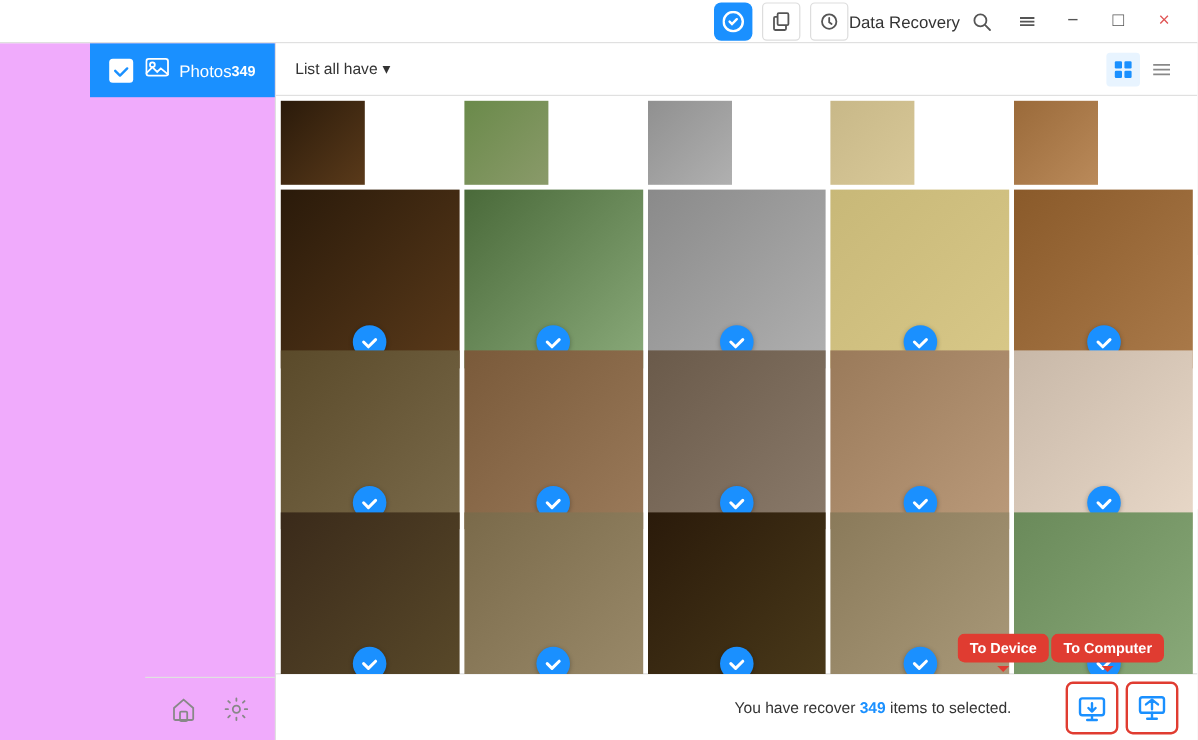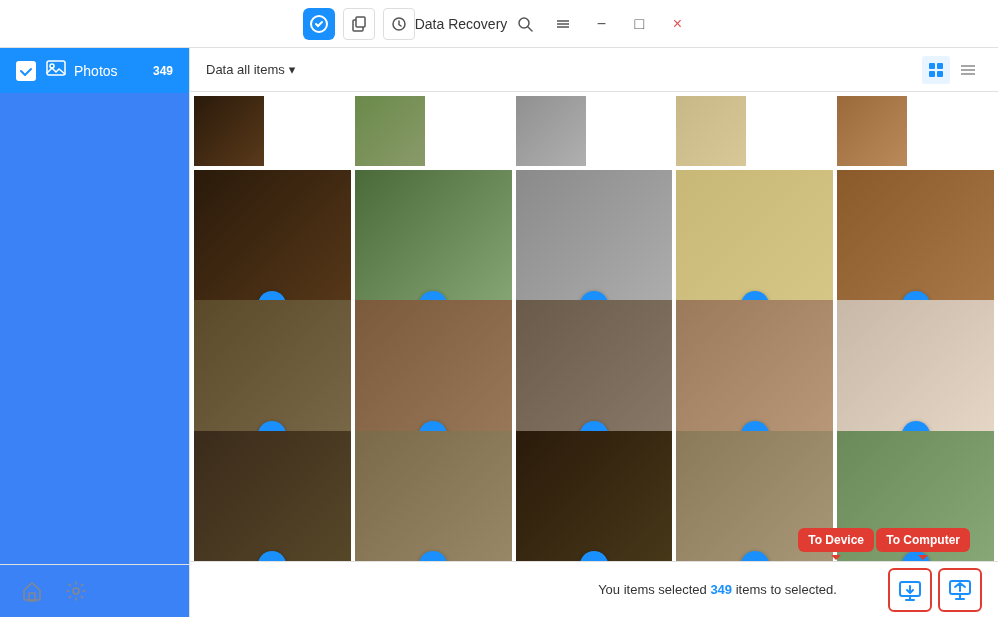--- a/index.html
+++ b/index.html
@@ -1,50 +1,51 @@
 <!DOCTYPE html>
 <html><head>
   <meta charset="utf-8">
   <style>
     * { box-sizing: border-box; margin: 0; padding: 0; }
     body { width: 998px; height: 617px; font-family: 'Segoe UI', Arial, sans-serif; background: #f0f0f0; overflow: hidden; display: flex; flex-direction: column; }
 
     
     .title-bar {
-      height: 48px;
+      height: 36px;
       background: #fff;
       display: flex;
       align-items: center;
-      justify-content: center;
+      justify-content: flex-end;
       border-bottom: 1px solid #e0e0e0;
       padding: 0 10px;
       flex-shrink: 0;
     }
     .title-bar-left { display: flex; align-items: center; gap: 8px; }
     .title-bar-center { font-size: 14px; color: #333; font-weight: 500; }
     .title-bar-right { display: flex; align-items: center; gap: 2px; }
     .tb-icon { width: 36px; height: 36px; display: flex; align-items: center; justify-content: center; cursor: pointer; border-radius: 4px; color: #555; font-size: 16px; }
     .app-logo { width: 32px; height: 32px; background: #1a90ff; border-radius: 6px; display: flex; align-items: center; justify-content: center; color: #fff; font-size: 16px; font-weight: bold; }
     .tb-icon-sm { width: 32px; height: 32px; display: flex; align-items: center; justify-content: center; cursor: pointer; border: 1px solid #ddd; border-radius: 4px; color: #555; font-size: 14px; }
 
     
     .main-layout {
       display: flex;
       flex: 1;
       overflow: hidden;
     }
 
     
     .sidebar {
-      width: 190px;
-      background: #3b82f6;
+      width: 230px;
+      background: #f0abfc;
       border-right: 1px solid #e0e0e0;
       display: flex;
       flex-direction: column;
       flex-shrink: 0;
+      align-items: flex-end;
     }
     .sidebar-item {
       display: flex;
       align-items: center;
       padding: 10px 16px;
       cursor: pointer;
       background: #1a90ff;
       color: #fff;
     }
     .sidebar-item-check { width: 20px; height: 20px; border-radius: 3px; background: #fff; display: flex; align-items: center; justify-content: center; margin-right: 10px; flex-shrink: 0; }
@@ -255,21 +256,21 @@
           <path d="M11 2v2M11 18v2M2 11h2M18 11h2M4.2 4.2l1.4 1.4M16.4 16.4l1.4 1.4M4.2 17.8l1.4-1.4M16.4 5.6l1.4-1.4" stroke="#888" stroke-width="1.5" stroke-linecap="round"></path>
         </svg>
       </div>
     </div>
   </div>
 
   <div class="content-area">
 
     <div class="content-toolbar">
       <div class="list-all-btn">
-        <span>Data all items</span>
+        <span>List all have</span>
         <span>▾</span>
       </div>
       <div class="view-toggles">
         <div class="view-toggle active">
           <svg width="16" height="16" viewBox="0 0 16 16" fill="none">
             <rect x="1" y="1" width="6" height="6" rx="1" fill="#1a90ff"></rect>
             <rect x="9" y="1" width="6" height="6" rx="1" fill="#1a90ff"></rect>
             <rect x="1" y="9" width="6" height="6" rx="1" fill="#1a90ff"></rect>
             <rect x="9" y="9" width="6" height="6" rx="1" fill="#1a90ff"></rect>
           </svg>
@@ -393,21 +394,21 @@
             <svg width="14" height="14" viewBox="0 0 14 14" fill="none">
               <path d="M2 7l4 4 6-6" stroke="#fff" stroke-width="2.5" stroke-linecap="round" stroke-linejoin="round"></path>
             </svg>
           </div>
         </div>
       </div>
 
     <div class="status-bar">
       <div style="flex:1"></div>
       <div class="status-text">
-        <span>You items selected </span><span class="status-count">349</span><span> items to selected.</span>
+        <span>You have recover </span><span class="status-count">349</span><span> items to selected.</span>
       </div>
       <div class="action-buttons">
 
         <div class="tooltip-bubble tooltip-device">To Device</div>
         <div class="tooltip-bubble tooltip-computer">To Computer</div>
 
         <div class="action-btn">
           <svg width="24" height="24" viewBox="0 0 24 24" fill="none">
             <rect x="2" y="4" width="20" height="14" rx="2" stroke="#1a90ff" stroke-width="2"></rect>
             <path d="M8 22h8M12 18v4" stroke="#1a90ff" stroke-width="2" stroke-linecap="round"></path>

